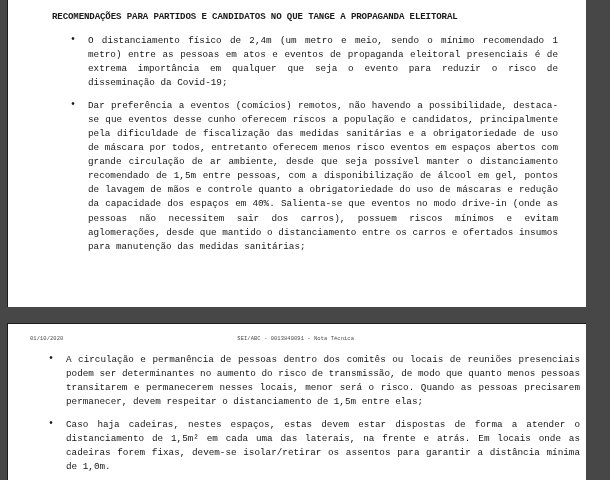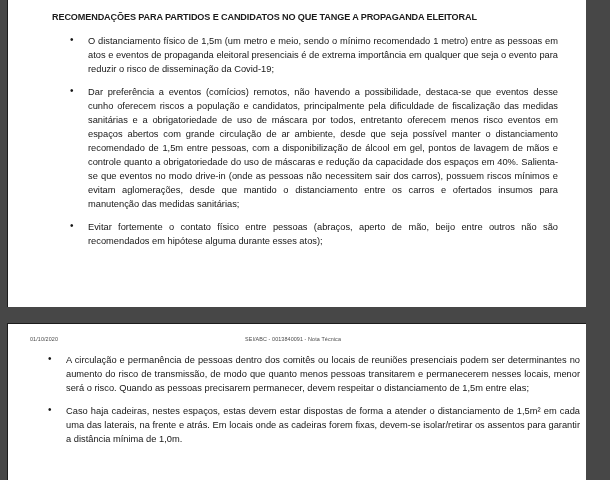--- a/index.html
+++ b/index.html
@@ -12,20 +12,21 @@
     overflow: hidden;
     background: #474747;
     font-family: "Liberation Sans", sans-serif;
   }
   .viewer {
     position: relative;
     width: 610px;
     height: 480px;
     background: #474747;
     overflow: hidden;
+    font-family: Liberation Mono, monospace;
   }
   .page {
     position: absolute;
     left: 8px;
     width: 578px;
     background: #ffffff;
     box-shadow: 0 0 0 1px #1c1c1c;
     overflow: hidden;
   }
   .page-one {
@@ -127,23 +128,22 @@
 <div class="viewer">
 
   <div class="left-gutter"></div>
 
   <div class="page page-one">
     <div class="page-inner">
 
       <div class="doc-title">RECOMENDAÇÕES PARA PARTIDOS E CANDIDATOS NO QUE TANGE A PROPAGANDA ELEITORAL</div>
 
       <ul class="bullet-list">
-        <li class="bullet-item">O distanciamento físico de 1,5m (um metro e meio, sendo o mínimo recomendado 1 metro) entre as pessoas em atos e eventos de propaganda eleitoral presenciais é de extrema importância em qualquer que seja o evento para reduzir o risco de disseminação da Covid-19;</li>
+        <li class="bullet-item">O distanciamento físico de 2,4m (um metro e meio, sendo o mínimo recomendado 1 metro) entre as pessoas em atos e eventos de propaganda eleitoral presenciais é de extrema importância em qualquer que seja o evento para reduzir o risco de disseminação da Covid-19;</li>
         <li class="bullet-item">Dar preferência a eventos (comícios) remotos, não havendo a possibilidade, destaca-se que eventos desse cunho oferecem riscos a população e candidatos, principalmente pela dificuldade de fiscalização das medidas sanitárias e a obrigatoriedade de uso de máscara por todos, entretanto oferecem menos risco eventos em espaços abertos com grande circulação de ar ambiente, desde que seja possível manter o distanciamento recomendado de 1,5m entre pessoas, com a disponibilização de álcool em gel, pontos de lavagem de mãos e controle quanto a obrigatoriedade do uso de máscaras e redução da capacidade dos espaços em 40%. Salienta-se que eventos no modo drive-in (onde as pessoas não necessitem sair dos carros), possuem riscos mínimos e evitam aglomerações, desde que mantido o distanciamento entre os carros e ofertados insumos para manutenção das medidas sanitárias;</li>
-        <li class="bullet-item tight">Evitar fortemente o contato físico entre pessoas (abraços, aperto de mão, beijo entre outros não são recomendados em hipótese alguma durante esses atos);</li>
       </ul>
 
     </div>
   </div>
 
   <div class="scroll-gap"></div>
 
   <div class="page page-two">
     <div class="page-inner" style="padding:0;">
 

